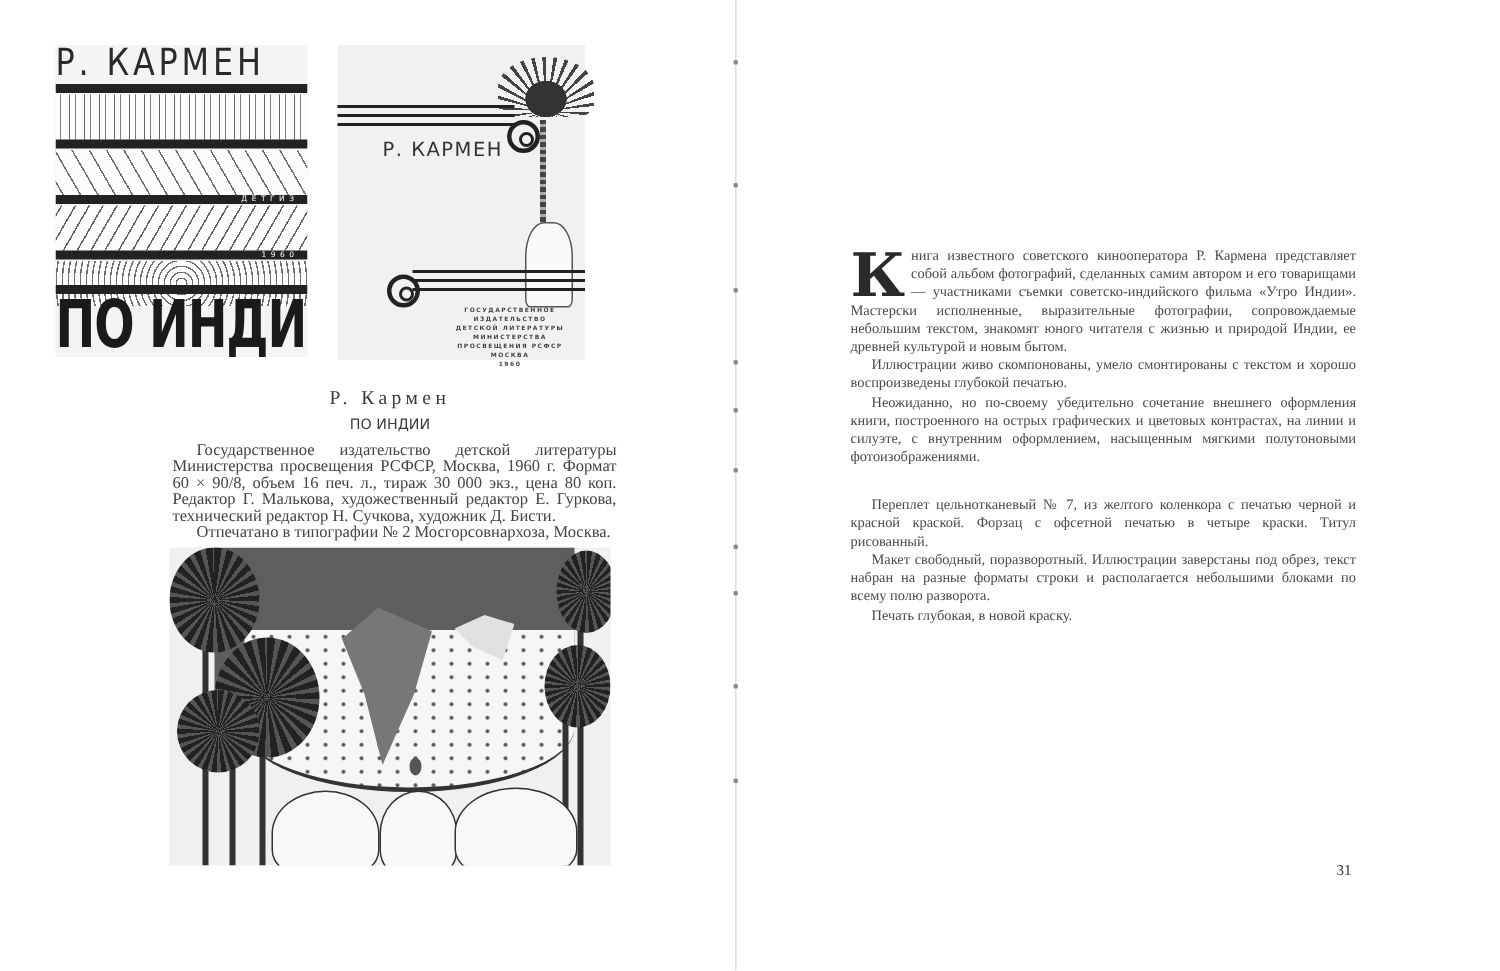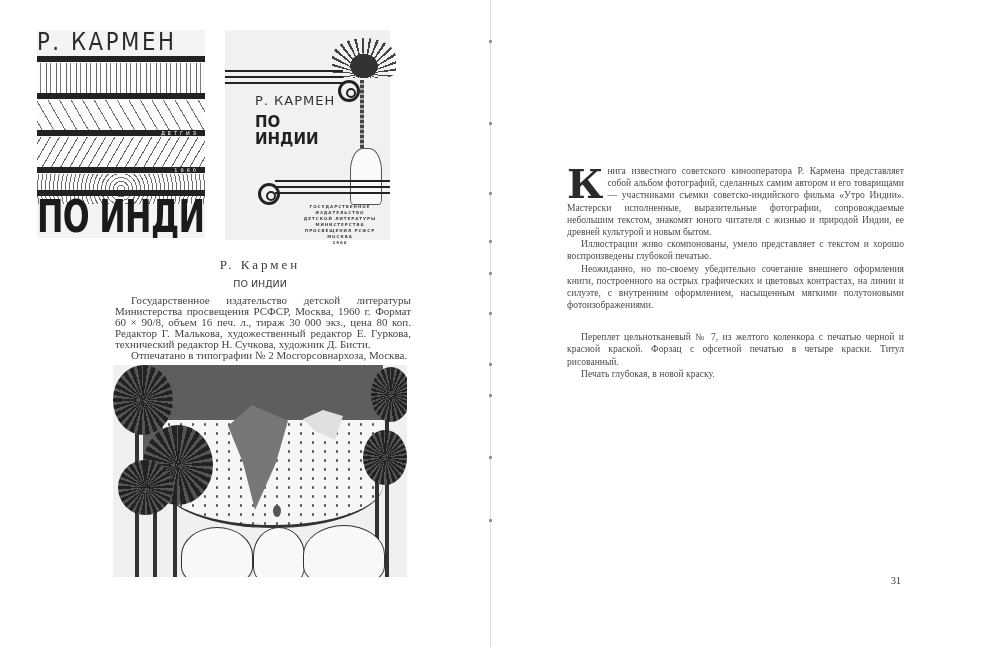--- a/index.html
+++ b/index.html
@@ -204,24 +204,20 @@
     </div>
 
     <div class="cover-title-page">
       <div class="ctp-palm-leaves"></div>
       <div class="ctp-palm-trunk"></div>
       <div class="ctp-line" style="left:0; top:40px; width:118px"></div>
       <div class="ctp-line" style="left:0; top:46px; width:118px"></div>
       <div class="ctp-line" style="left:0; top:52px; width:118px"></div>
       <div class="ctp-spiral" style="left:113px; top:50px"></div>
       <div class="ctp-author">Р. КАРМЕН</div>
-      <div class="ctp-title">
-        <div>ПО</div>
-        <div>ИНДИИ</div>
-      </div>
       <div class="ctp-figure"></div>
       <div class="ctp-line" style="left:50px; top:150px; width:115px"></div>
       <div class="ctp-line" style="left:50px; top:156px; width:115px"></div>
       <div class="ctp-line" style="left:50px; top:162px; width:115px"></div>
       <div class="ctp-spiral" style="left:33px; top:153px"></div>
       <div class="ctp-publisher">
         <div>ГОСУДАРСТВЕННОЕ</div>
         <div>ИЗДАТЕЛЬСТВО</div>
         <div>ДЕТСКОЙ ЛИТЕРАТУРЫ</div>
         <div>МИНИСТЕРСТВА ПРОСВЕЩЕНИЯ РСФСР</div>
@@ -262,24 +258,25 @@
       <div class="map-elephant" style="left:140px; top:162px; width:50px; height:55px"></div>
       <div class="map-elephant" style="left:190px; top:160px; width:80px; height:57px"></div>
     </div>
   </section>
 
   <section>
     <div class="body-text">
       <p class="first">
         <span class="drop-cap">К</span><span>нига известного советского кинооператора Р. Кармена представляет собой альбом фотографий, сделанных самим автором и его товарищами — участниками съемки советско-индийского фильма «Утро Индии». Мастерски исполненные, выразительные фотографии, сопровождаемые небольшим текстом, знакомят юного читателя с жизнью и природой Индии, ее древней культурой и новым бытом.</span>
       </p>
-      <p>Иллюстрации живо скомпонованы, умело представляет с текстом и хорошо воспроизведены глубокой печатью.</p>
+      <p>Иллюстрации живо скомпонованы, умело смонтированы с текстом и хорошо воспроизведены глубокой печатью.</p>
       <p>Неожиданно, но по-своему убедительно сочетание внешнего оформления книги, построенного на острых графических и цветовых контрастах, на линии и силуэте, с внутренним оформлением, насыщенным мягкими полутоновыми фотоизображениями.</p>
     </div>
 
     <div class="tech-text">
       <p>Переплет цельнотканевый № 7, из желтого коленкора с печатью черной и красной краской. Форзац с офсетной печатью в четыре краски. Титул рисованный.</p>
+      <p>Макет свободный, поразворотный. Иллюстрации заверстаны под обрез, текст набран на разные форматы строки и располагается небольшими блоками по всему полю разворота.</p>
       <p>Печать глубокая, в новой краску.</p>
     </div>
 
     <div class="page-number">31</div>
   </section>
 </div>
 
 </body></html>

